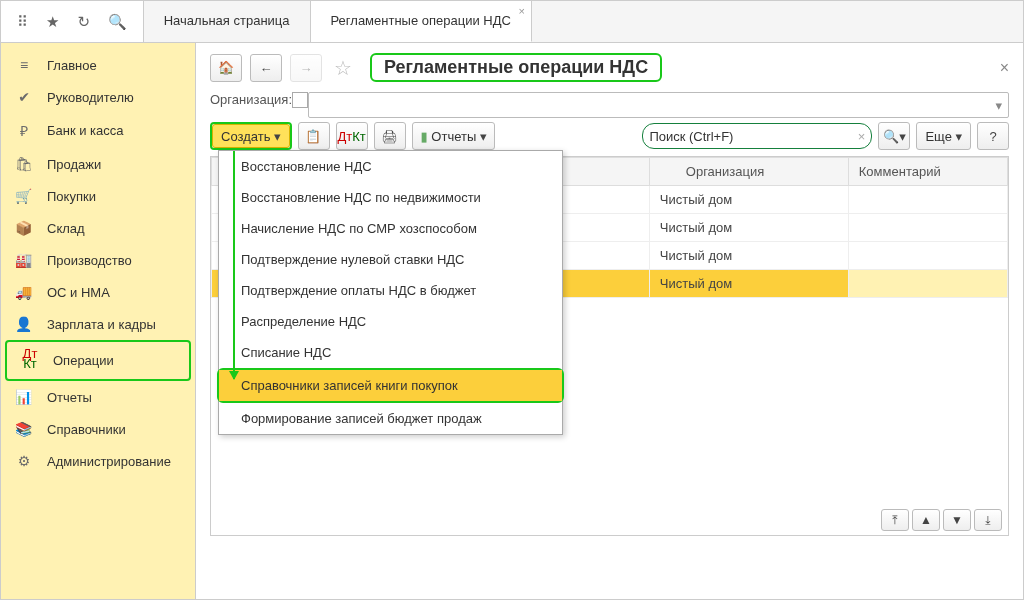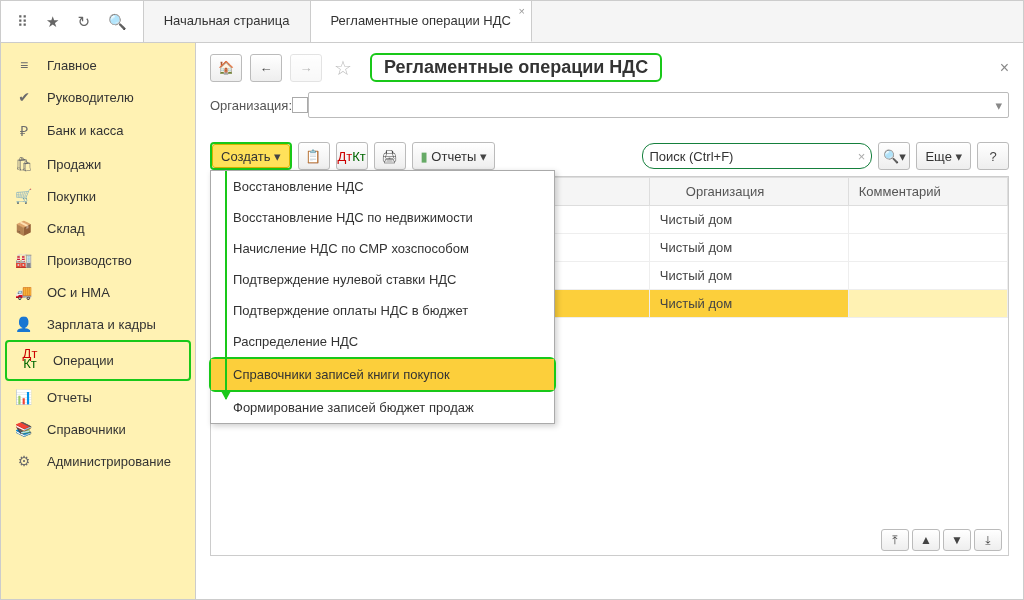--- a/index.html
+++ b/index.html
@@ -15,31 +15,31 @@
  .side-item{display:flex;align-items:center;gap:14px;padding:8px 14px;color:#444;cursor:pointer}
  .side-item .sic{width:18px;text-align:center;color:#6b6b6b;font-size:14px}
  .side-item.highlight{border:2px solid #19c819;border-radius:4px;margin:0 4px}
  .content{flex:1;padding:10px 14px;position:relative}
  .header-row{display:flex;align-items:center;gap:8px;margin-bottom:10px}
  .btn{height:28px;border:1px solid #bbb;background:linear-gradient(#fff,#eee);border-radius:3px;display:inline-flex;align-items:center;justify-content:center;padding:4px 8px;font-size:13px;color:#444;cursor:pointer}
  .btn.icon{width:32px;padding:0}
  .title-wrap{display:inline-flex;align-items:center;border:2px solid #19c819;border-radius:6px;padding:2px 12px;margin-left:6px}
  .title-wrap h1{font-size:18px;font-weight:bold;color:#333}
  .close-x{margin-left:auto;font-size:16px;color:#888;cursor:pointer}
- .filter-row{display:flex;align-items:center;margin-bottom:24px}
+ .filter-row{display:flex;align-items:flex-start;margin-bottom:4px}
  .filter-row label{color:#555}
  .chk{width:16px;height:16px;border:1px solid #aaa;background:#fff}
  .drop{flex:1;height:26px;border:1px solid #bbb;background:#fff;border-radius:2px;display:flex;align-items:center;justify-content:flex-end;padding-right:6px;color:#888}
  .toolbar{display:flex;align-items:center;gap:6px;margin-bottom:6px;position:relative}
  .create-btn{border:2px solid #19c819;border-radius:4px}
  .create-btn .btn{background:#ffe15a;border:1px solid #d6b300;height:24px}
  .spacer{flex:1}
  .search{width:230px;height:26px;border:1px solid #15803d;background:#fff;display:flex;align-items:center;padding:0 6px;color:#aaa;border-radius:12px}
  .search .sx{margin-left:auto;color:#aaa}
- .dropdown-menu{position:absolute;top:28px;left:0;width:345px;background:#fff;border:1px solid #aaa;box-shadow:2px 2px 6px rgba(0,0,0,.2);z-index:5}
+ .dropdown-menu{position:absolute;top:28px;left:8px;width:345px;background:#fff;border:1px solid #aaa;box-shadow:2px 2px 6px rgba(0,0,0,.2);z-index:5}
  .dropdown-menu .mi{padding:8px 22px;color:#333;cursor:pointer}
  .dropdown-menu .mi.sel{background:#fccf3b}
  .arrow-line{position:absolute;left:14px;top:0;width:2px;height:228px;background:#19c819}
  .arrow-line:after{content:"";position:absolute;bottom:-1px;left:-4px;border-left:5px solid transparent;border-right:5px solid transparent;border-top:9px solid #19c819}
  .table-wrap{border:1px solid #ccc;height:380px;position:relative}
  table{width:100%;border-collapse:collapse}
  th{background:#f5f5f5;border:1px solid #ddd;padding:6px 10px;text-align:left;font-weight:normal;color:#555}
  td{border:1px solid #eee;padding:6px 10px;color:#444}
  tr.rsel td{background:#fccf3b}
  tr.rsel td.cmt{background:#fff2b3}
@@ -162,20 +162,21 @@
       <span class="btn icon">?</span>
 
       <div class="dropdown-menu" id="dropdown">
         <div class="arrow-line"></div>
       <div class="mi">Восстановление НДС</div>
           <div class="mi">Восстановление НДС по недвижимости</div>
           <div class="mi">Начисление НДС по СМР хозспособом</div>
           <div class="mi">Подтверждение нулевой ставки НДС</div>
           <div class="mi">Подтверждение оплаты НДС в бюджет</div>
           <div class="mi">Распределение НДС</div>
+          <div class="mi">Списание НДС</div>
           <div class="mi sel-wrap" style="padding: 0px;">
             <div class="mi sel" style="border: none; margin: 0px;">Справочники записей книги покупок</div>
           </div>
           <div class="mi">Формирование записей бюджет продаж</div>
         </div>
     </div>
 
     <div class="table-wrap">
       <table>
         <thead>

